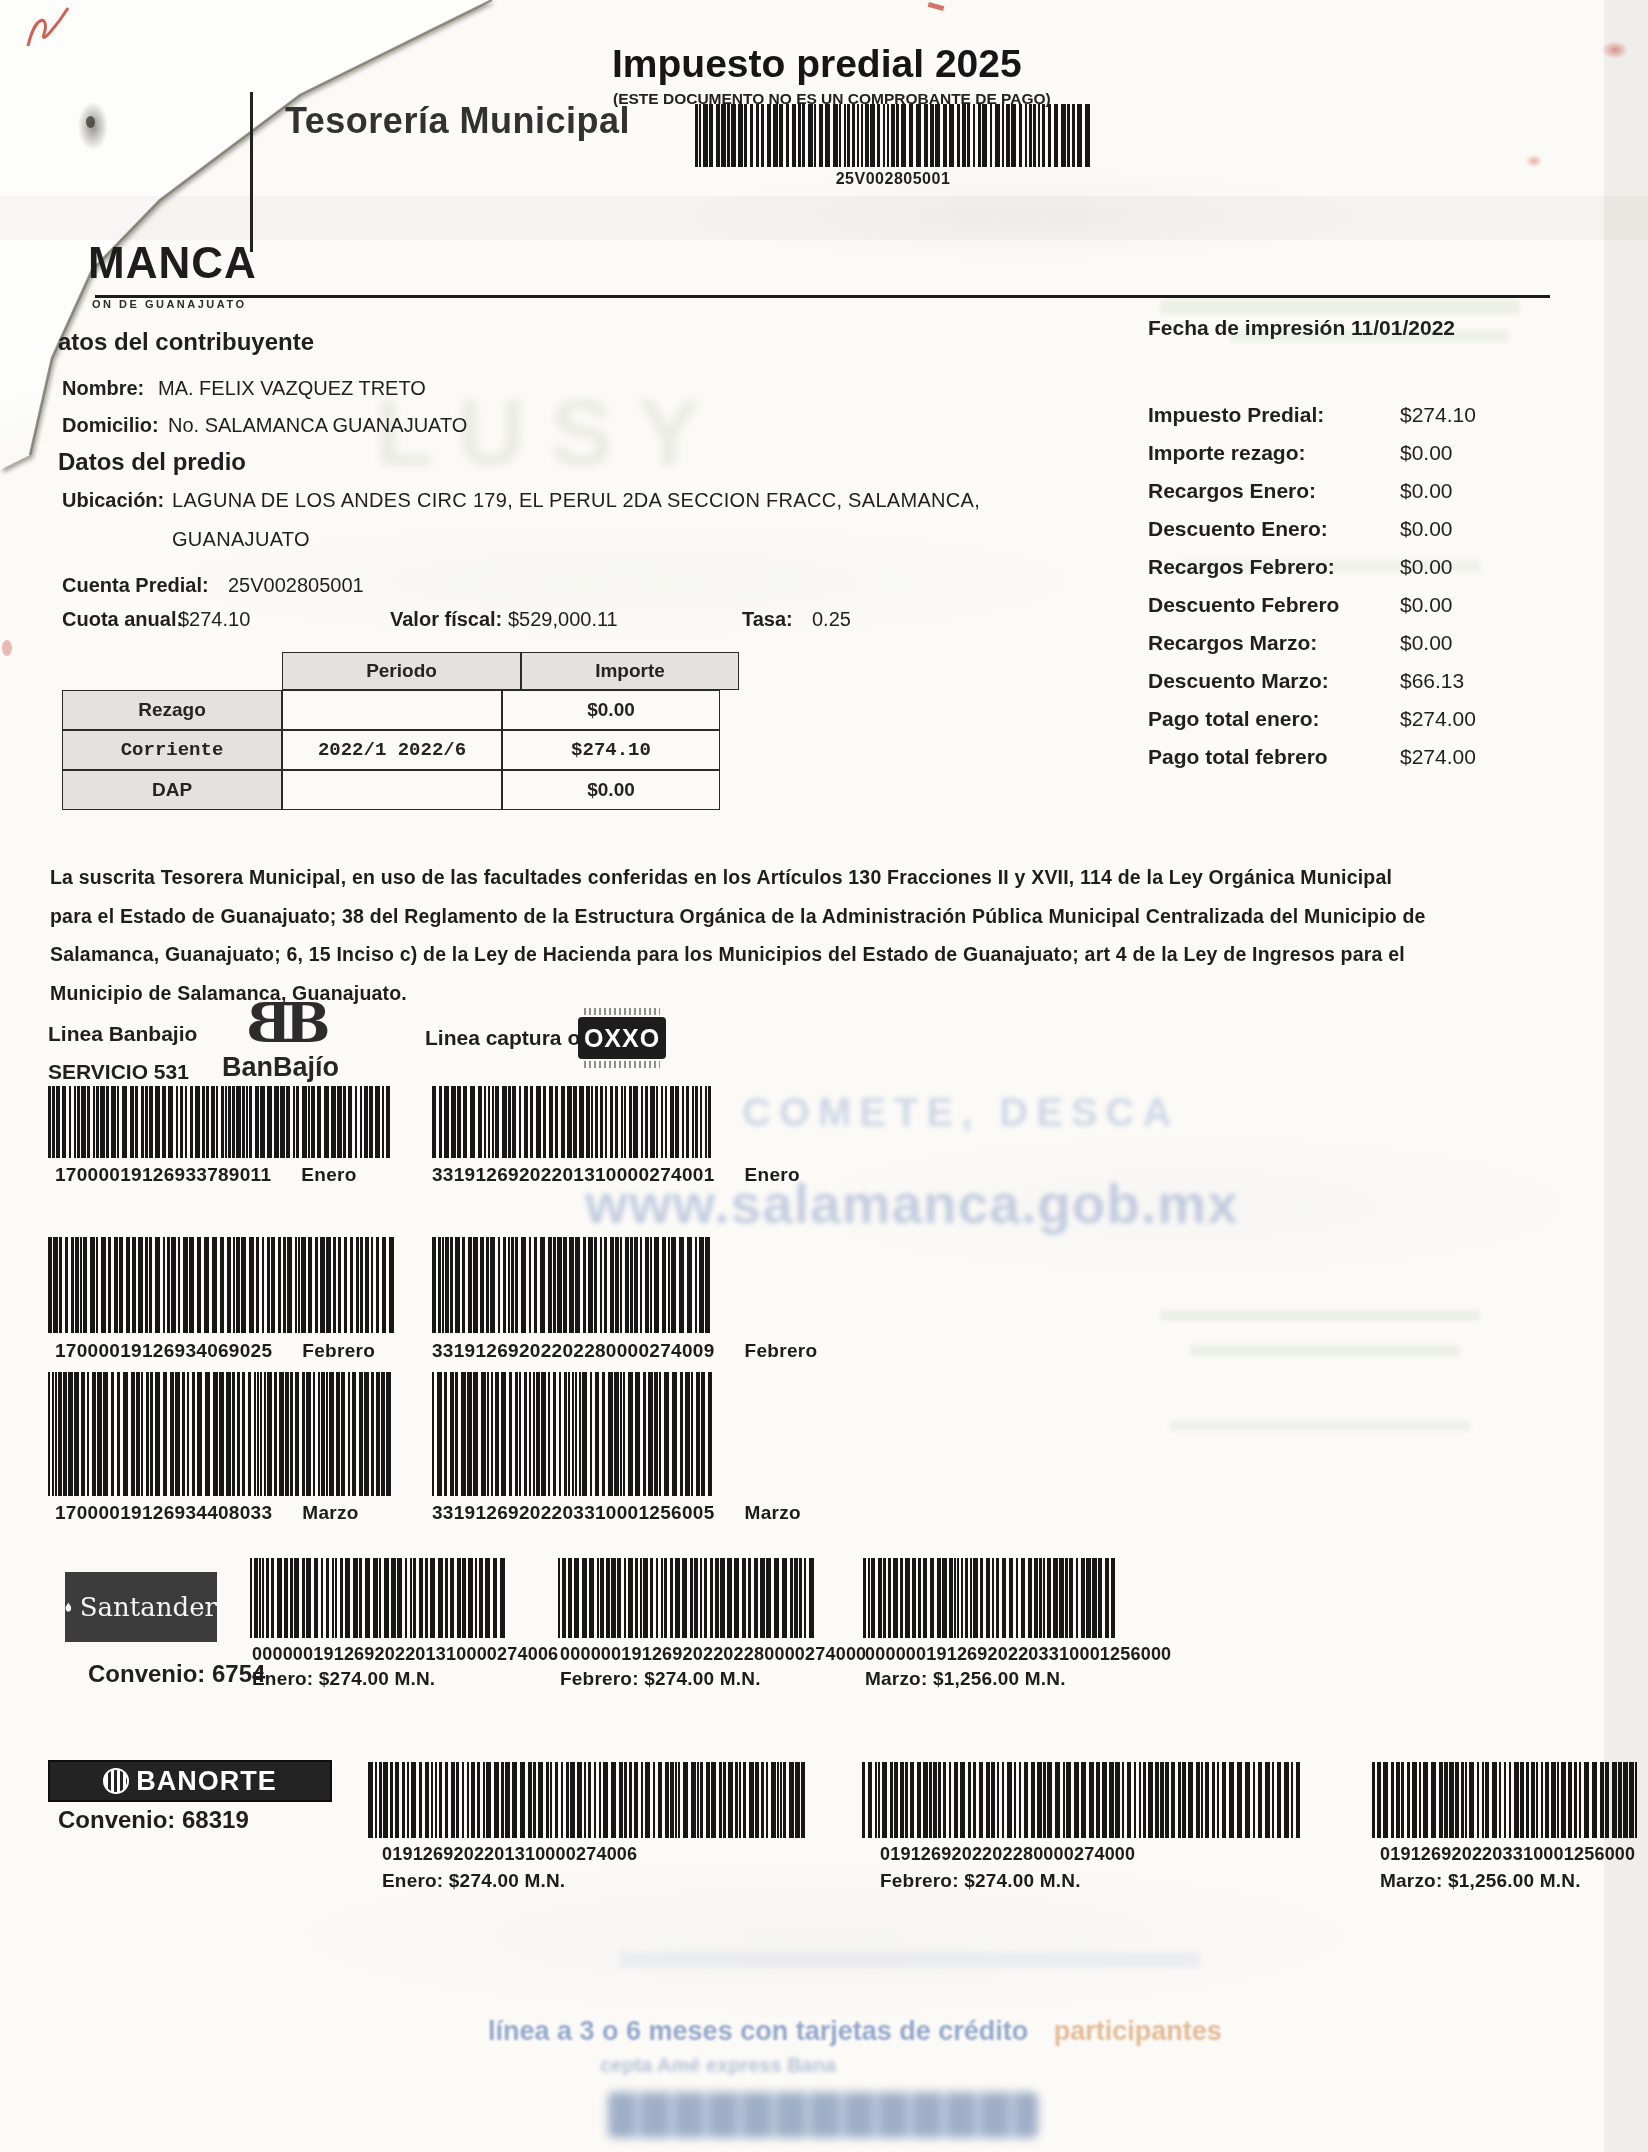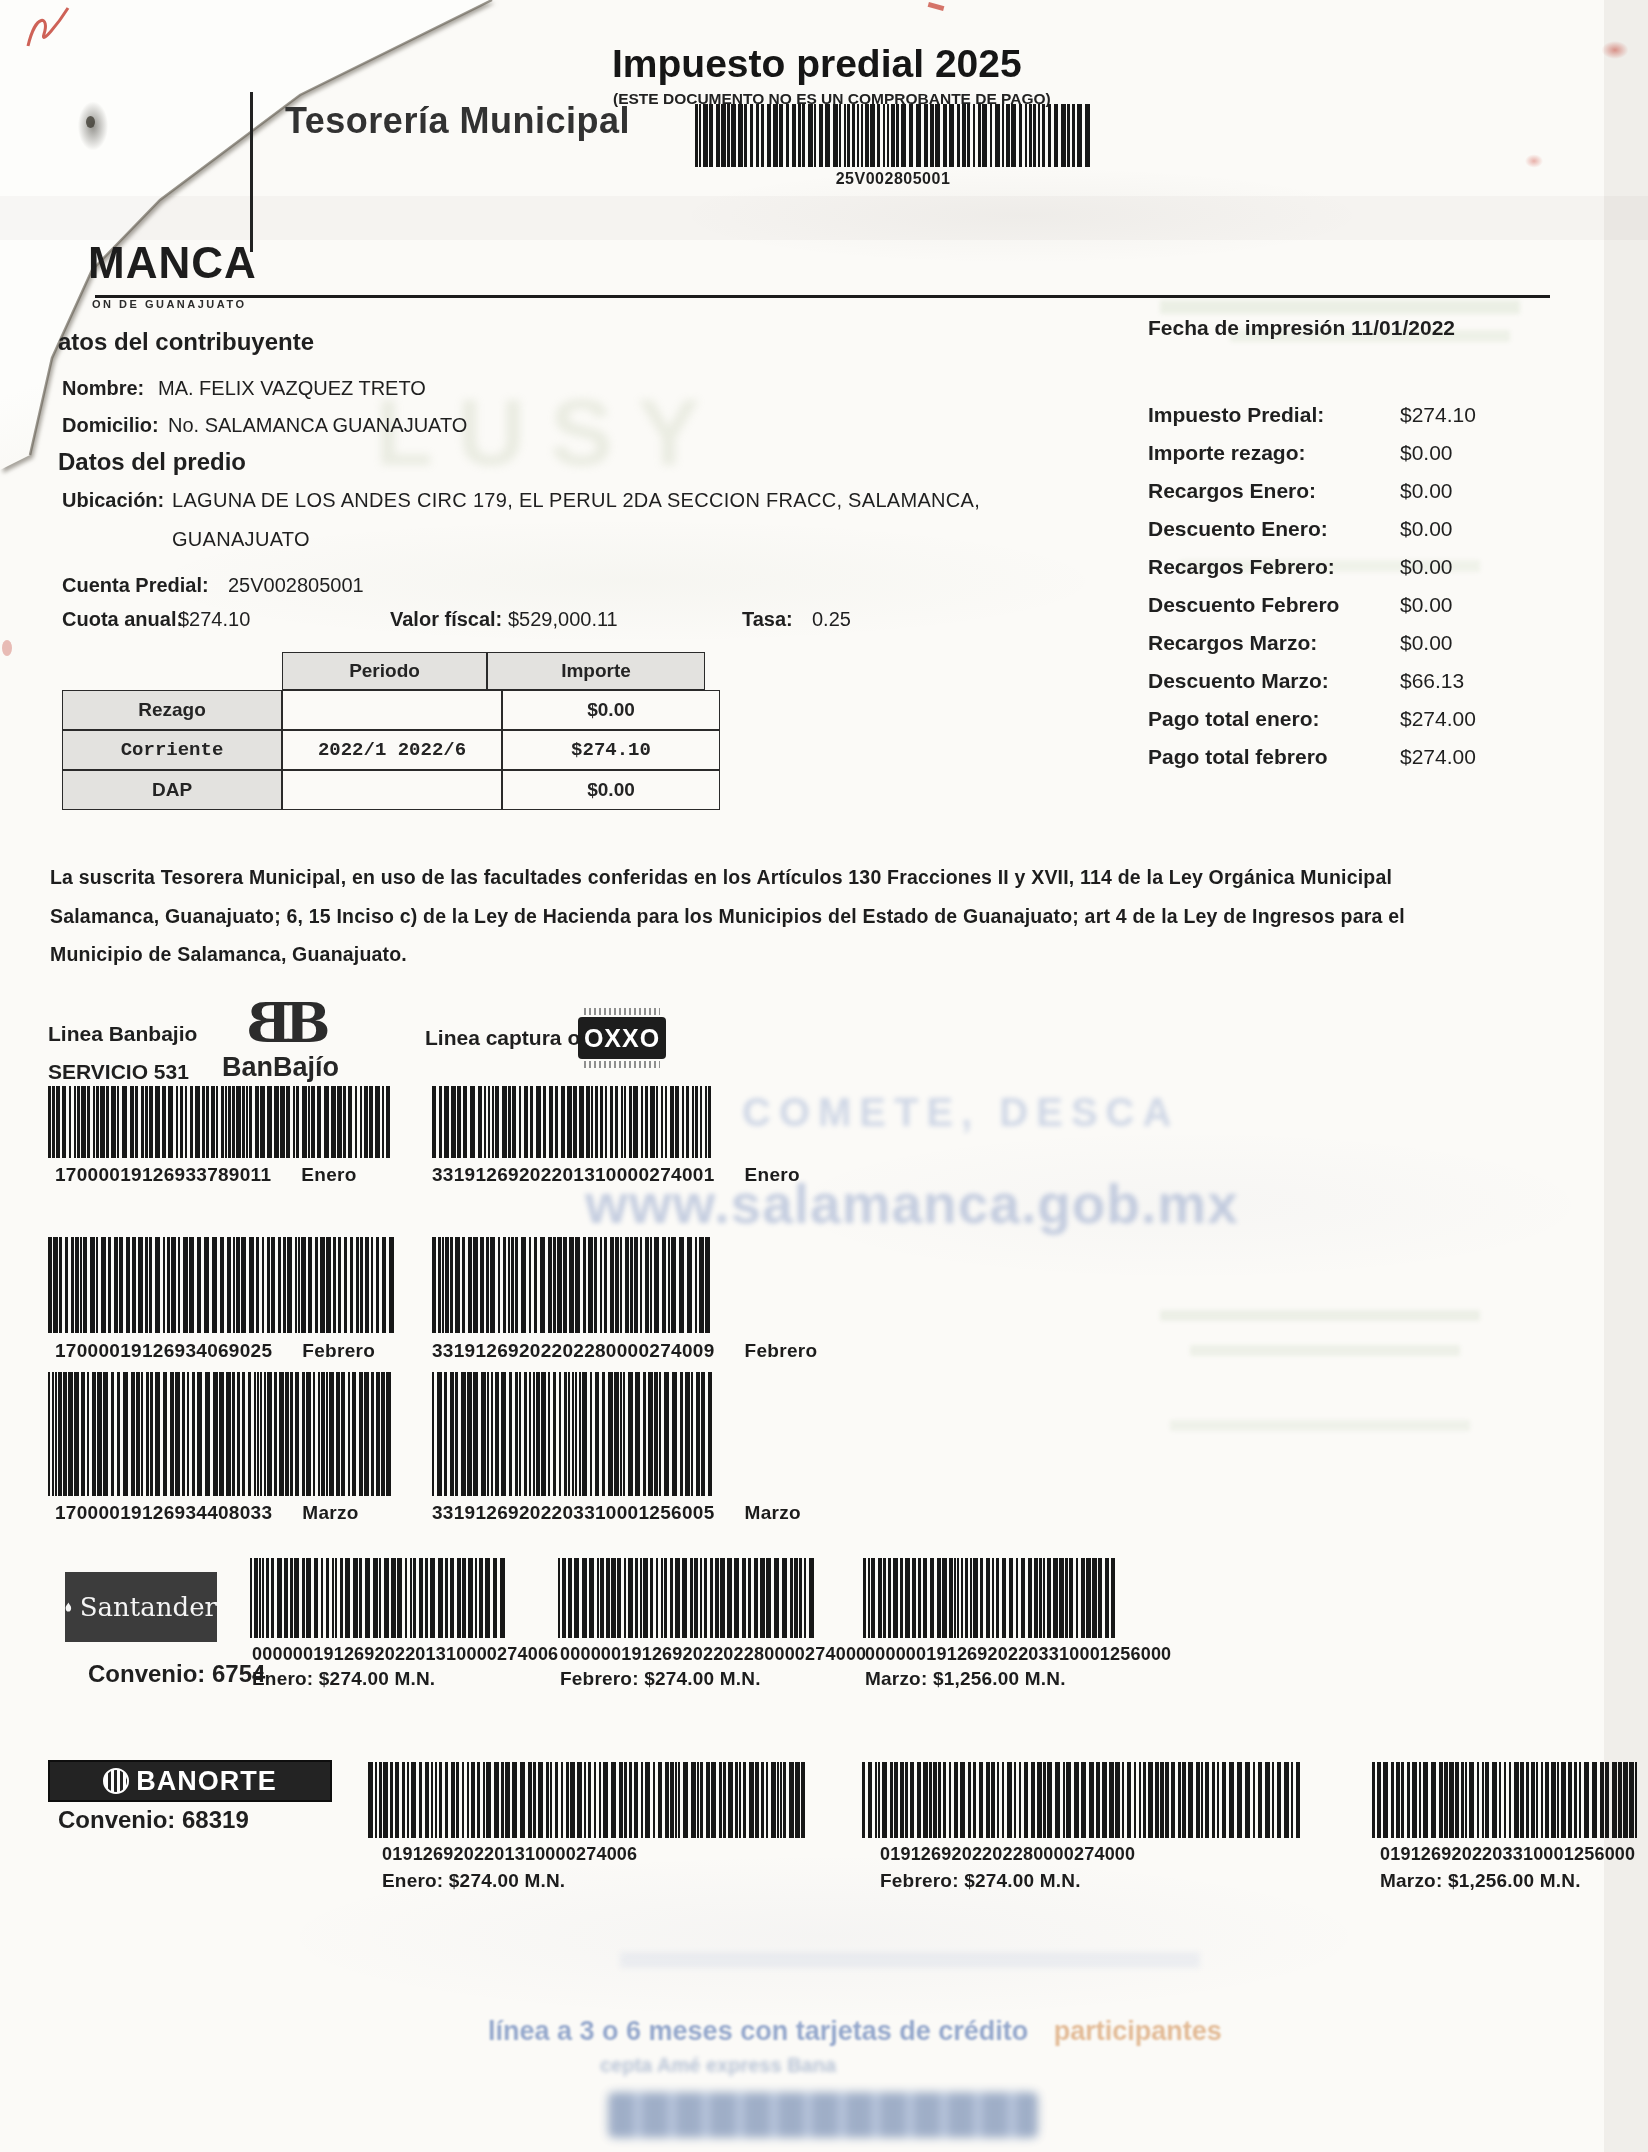--- a/index.html
+++ b/index.html
@@ -237,21 +237,21 @@
         <span class="rl">Pago total enero:</span>
         <span class="rv">$274.00</span>
       </div>
     <div class="res-row">
         <span class="rl">Pago total febrero</span>
         <span class="rv">$274.00</span>
       </div>
   </div>
 
   <div class="abs z" style="left:282px;top:652px;display:flex;">
-    <div class="cell gray" style="width:205px;height:38px;">Periodo</div>
+    <div class="cell gray" style="width:239px;height:38px;">Periodo</div>
     <div class="cell gray" style="width:218px;height:38px;">Importe</div>
   </div>
   <div class="abs z" style="left:62px;top:690px;">
     <div style="display:flex;">
       <div class="cell gray" style="width:220px;height:40px;">Rezago</div>
       <div class="cell" style="width:220px;height:40px;"></div>
       <div class="cell" style="width:218px;height:40px;">$0.00</div>
     </div>
     <div style="display:flex;font-family:Liberation Mono, monospace;">
       <div class="cell gray" style="width:220px;height:40px;">Corriente</div>
@@ -260,20 +260,21 @@
     </div>
     <div style="display:flex;">
       <div class="cell gray" style="width:220px;height:40px;">DAP</div>
       <div class="cell" style="width:220px;height:40px;"></div>
       <div class="cell" style="width:218px;height:40px;">$0.00</div>
     </div>
   </div>
 
   <div class="abs z b" style="left:50px;top:858px;font-size:19.5px;line-height:38.5px;letter-spacing:.2px;white-space:nowrap;color:#1d1d1d;">
     <div>La suscrita Tesorera Municipal, en uso de las facultades conferidas en los Artículos 130 Fracciones II y XVII, 114 de la Ley Orgánica Municipal</div>
+    <div>para el Estado de Guanajuato; 38 del Reglamento de la Estructura Orgánica de la Administración Pública Municipal Centralizada del Municipio de</div>
     <div>Salamanca, Guanajuato; 6, 15 Inciso c) de la Ley de Hacienda para los Municipios del Estado de Guanajuato; art 4 de la Ley de Ingresos para el</div>
     <div>Municipio de Salamanca, Guanajuato.</div>
   </div>
 
   <div class="abs z b" style="left:48px;top:1022px;font-size:21px;">Linea Banbajio</div>
   <div class="bb-mono"><span class="mirror">B</span><span>B</span></div>
   <div class="abs z b" style="left:222px;top:1052px;font-size:27px;color:#262626;">BanBajío</div>
   <div class="abs z b" style="left:48px;top:1060px;font-size:21px;">SERVICIO 531</div>
   <div class="abs z b" style="left:425px;top:1026px;font-size:21px;">Linea captura oxxo</div>
   <div class="oxxo-box">

